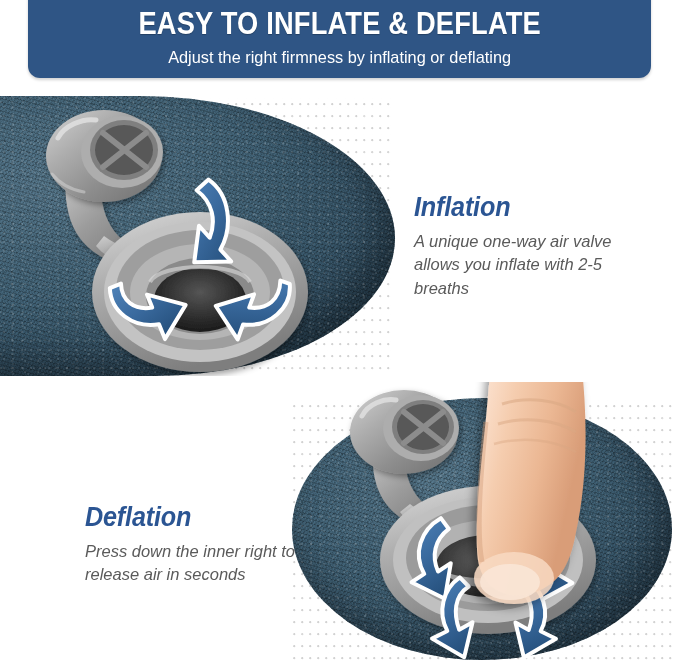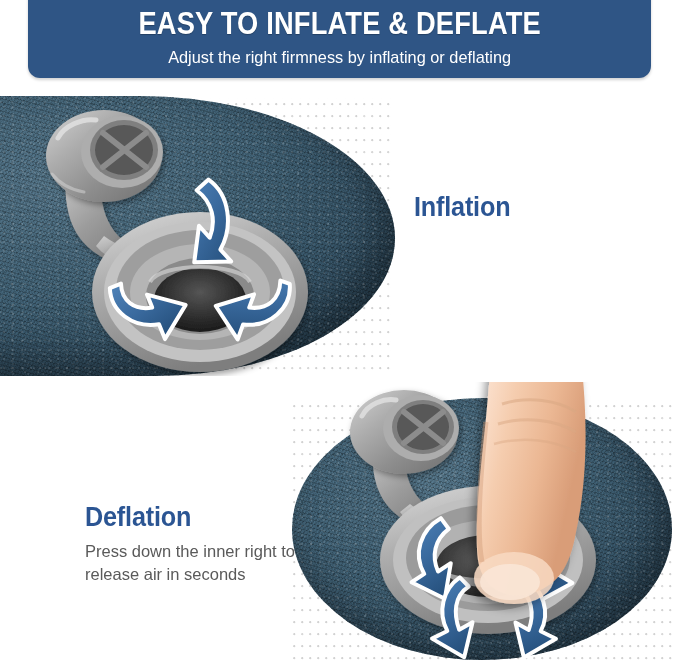--- a/index.html
+++ b/index.html
@@ -47,21 +47,21 @@
   .header-subtitle {
     color: #ffffff;
     font-size: 17px;
     font-weight: normal;
     margin-top: 7px;
     transform: scaleX(0.96);
     white-space: nowrap;
   }
 
   
-  .copy-block { position: absolute; }
+  .copy-block { position: absolute; font-style: italic; }
   .copy-heading {
     color: #2B5593;
     font-size: 28px;
     font-weight: bold;
     transform: scaleX(0.9);
     transform-origin: left center;
     letter-spacing: -0.2px;
     line-height: 1;
     white-space: nowrap;
   }
@@ -308,18 +308,19 @@
       <path d="M210,42 C238,34 268,38 288,50" stroke="#D9A784" stroke-width="3" fill="none" opacity="0.5"></path>
       <path d="M206,62 C236,54 266,58 288,70" stroke="#D9A784" stroke-width="2.5" fill="none" opacity="0.42"></path>
 
       <path d="M198,40 C192,96 188,150 194,180" stroke="#C98E6A" stroke-width="5" fill="none" opacity="0.35"></path>
     </g>
   </svg>
 </div>
 
 <div class="copy-block copy-inflation">
   <div class="copy-heading">Inflation</div>
+  <div class="copy-body">A unique one-way air valve allows you inflate with 2-5 breaths</div>
 </div>
 
 <div class="copy-block copy-deflation">
   <div class="copy-heading">Deflation</div>
   <div class="copy-body">Press down the inner right to release air in seconds</div>
 </div>
 
 </body></html>

